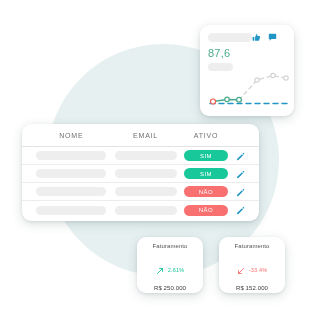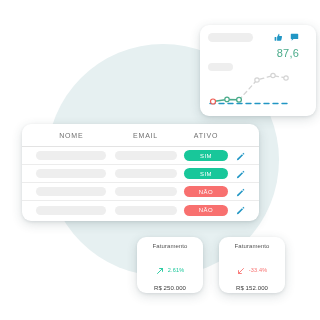--- a/index.html
+++ b/index.html
@@ -28,23 +28,22 @@
   .card {
     position: absolute;
     background: #ffffff;
     border-radius: 9px;
     box-shadow: 0 3px 11px rgba(40,60,70,0.16), 0 1px 3px rgba(40,60,70,0.10);
   }
 
   
   #chart-card {
     left: 200px; top: 25px;
-    width: 116px; height: 91px;
+    width: 94px; height: 91px;
     padding: 7px 17px 6px 8px;
-    text-align: right;
   }
   .chart-top {
     display: flex; align-items: center; justify-content: space-between;
     height: 10px;
   }
   .ph-bar { background: #eeeeee; border-radius: 6px; }
   #chart-ph-title { width: 45px; height: 9px; }
   .chart-icons { display: flex; gap: 7px; align-items: center; }
   .icon-thumb, .icon-chat { display: block; }
   #chart-value {

